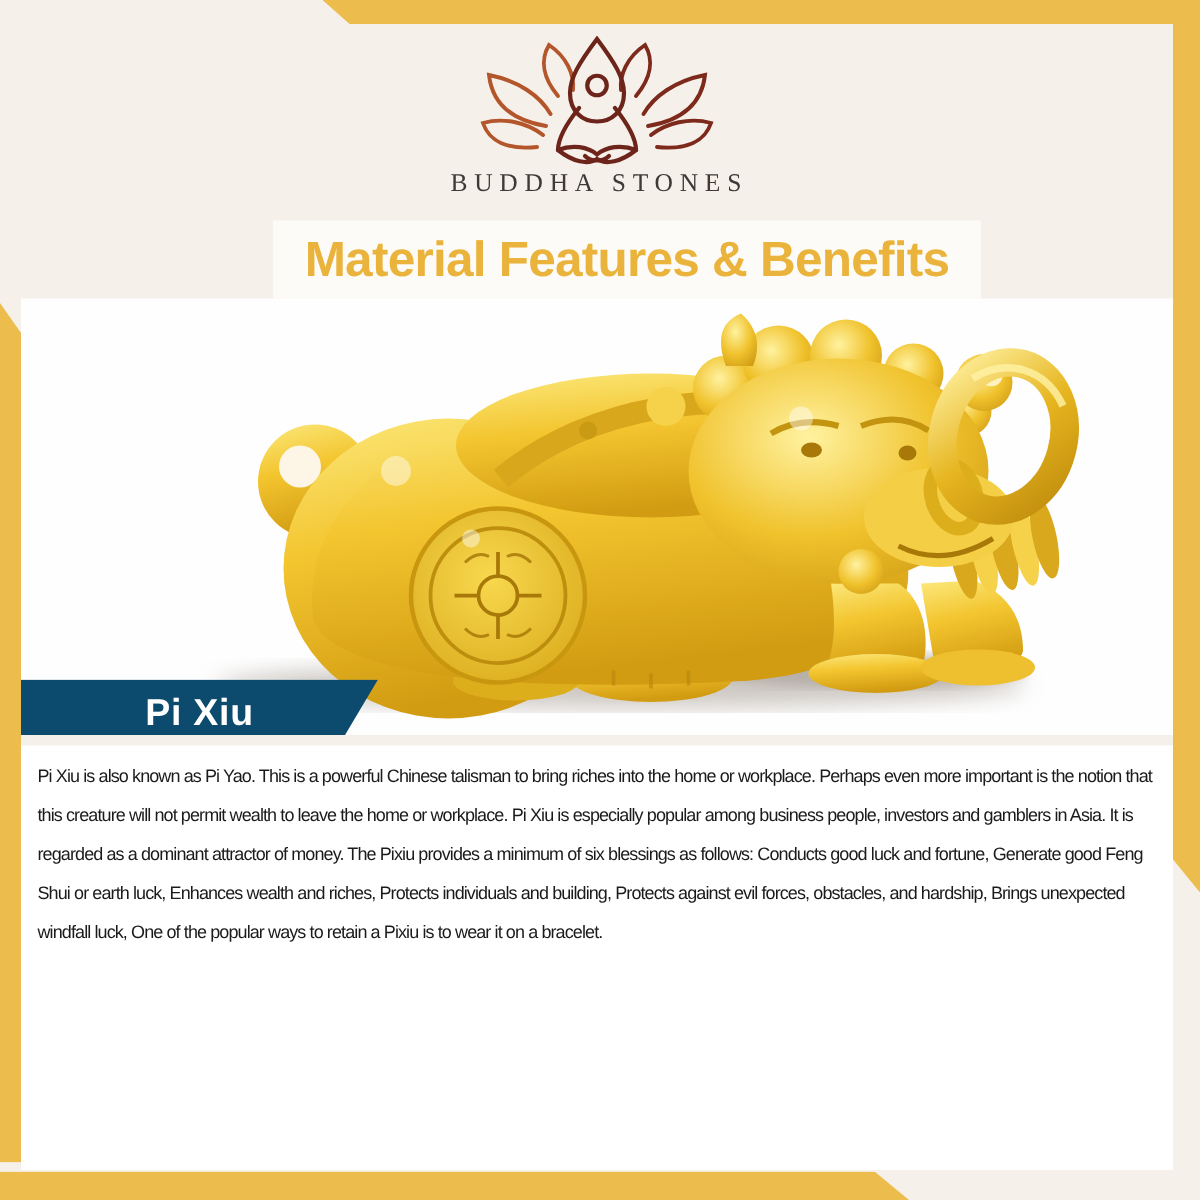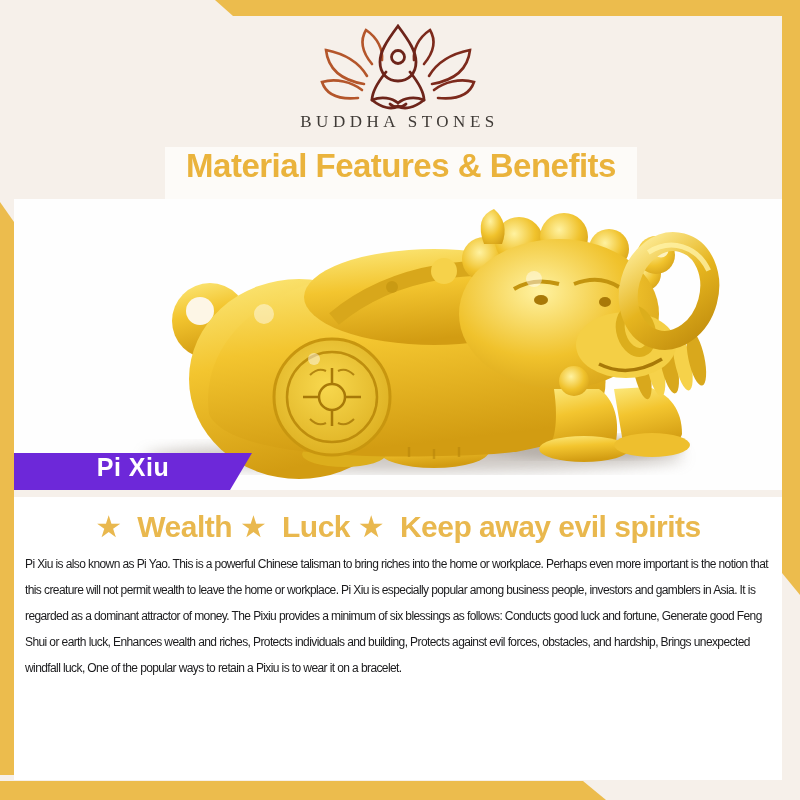--- a/index.html
+++ b/index.html
@@ -17,30 +17,30 @@
   .frame-left{left:0;top:202px;width:14px;height:573px;
     clip-path:polygon(0 0,100% 20px,100% 100%,0 100%);}
   .frame-bottom{left:0;top:781px;width:606px;height:19px;
     clip-path:polygon(0 0,calc(100% - 23px) 0,100% 100%,0 100%);}
   
   .logo{position:absolute;left:320px;top:24px;width:156px;height:86px;}
   .brand{position:absolute;left:0;top:112px;width:799px;text-align:center;
     font-family:"Liberation Serif",serif;font-size:17px;letter-spacing:4.5px;
     color:#3f3a36;}
   
-  .title-band{position:absolute;left:165px;top:147px;width:472px;height:52px;
-    background:#fdfbf8;display:flex;justify-content:center;}
+  .title-band{position:absolute;left:182px;top:147px;width:472px;height:52px;
+    background:#fdfbf8;display:flex;align-items:center;justify-content:center;}
   .title-band span{font-size:33px;font-weight:bold;letter-spacing:-0.5px;
     color:#eab33c;}
   
   .photo-panel{position:absolute;left:14px;top:199px;width:768px;height:291px;
     background:#fefefe;}
   .photo-panel svg{position:absolute;left:0;top:0;}
   .pixiu-tag{position:absolute;left:14px;top:453px;width:238px;height:37px;
-    background:#6d28d9;display:flex;align-items:flex-start;justify-content:center;
+    background:#0c4a6e;display:flex;align-items:flex-end;justify-content:center;
     clip-path:polygon(0 0,100% 0,calc(100% - 22px) 100%,0 100%);}
   .pixiu-tag span{color:#ffffff;font-size:25px;font-weight:bold;letter-spacing:0.5px;}
   
   .text-panel{position:absolute;left:14px;top:497px;width:768px;height:283px;
     background:#ffffff;}
   .headline{margin:12px 10px 0 10px;text-align:center;
     font-family:"Liberation Sans","DejaVu Sans",sans-serif;
     font-size:30px;font-weight:bold;color:#e9b84e;letter-spacing:-0.5px;
     white-space:pre-wrap;}
   .paragraph{margin:7px 10px 0 11px;
@@ -189,15 +189,14 @@
       <circle cx="300" cy="160" r="6"></circle>
     </g>
   </svg>
 </div>
 
 <div class="pixiu-tag">
   <span>Pi Xiu</span>
 </div>
 
 <div class="text-panel">
-  <div class="headline">★  Wealth ★  Luck ★  Keep away evil spirits</div>
   <div class="paragraph">Pi Xiu is also known as Pi Yao. This is a powerful Chinese talisman to bring riches into the home or workplace. Perhaps even more important is the notion that this creature will not permit wealth to leave the home or workplace. Pi Xiu is especially popular among business people, investors and gamblers in Asia. It is regarded as a dominant attractor of money. The Pixiu provides a minimum of six blessings as follows: Conducts good luck and fortune, Generate good Feng Shui or earth luck, Enhances wealth and riches, Protects individuals and building, Protects against evil forces, obstacles, and hardship, Brings unexpected windfall luck, One of the popular ways to retain a Pixiu is to wear it on a bracelet.</div>
 </div>
 
 </body></html>

